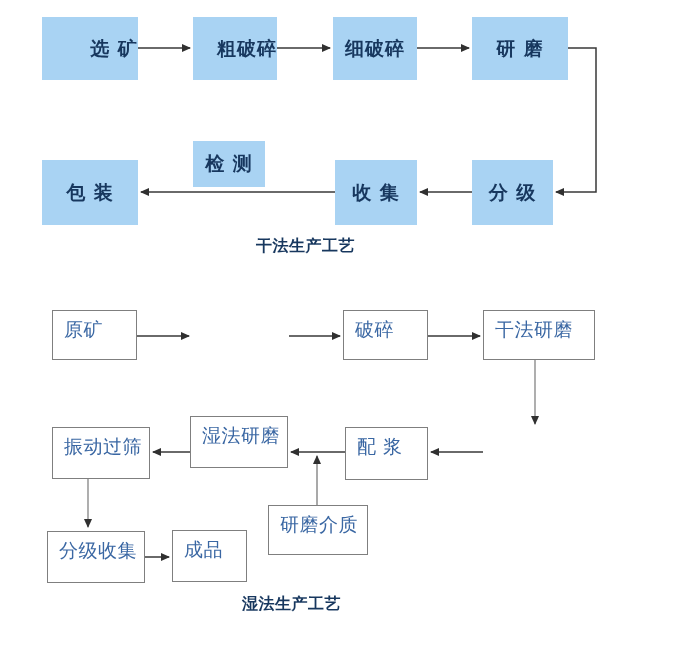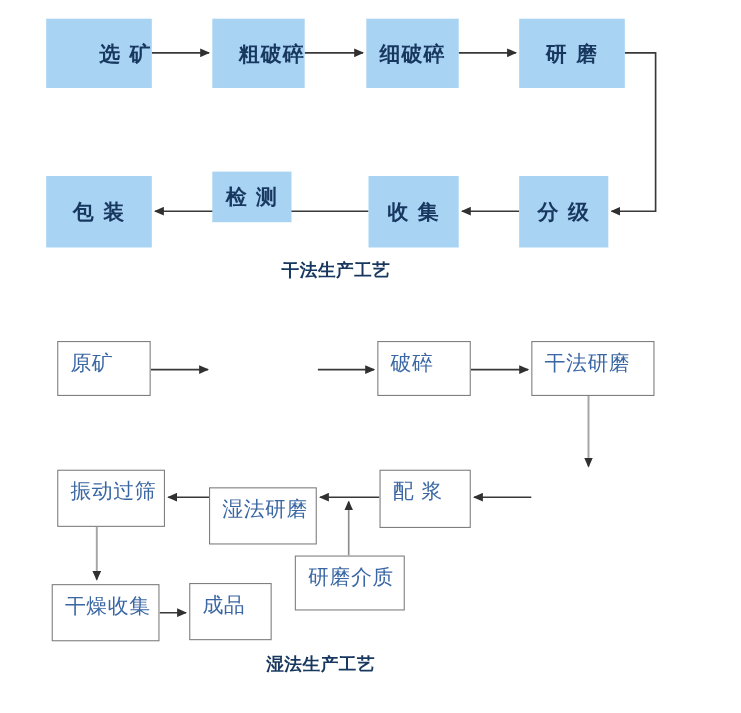--- a/index.html
+++ b/index.html
@@ -21,31 +21,31 @@
     position:absolute; color:#17375e; font-weight:bold; font-size:16px;
     letter-spacing:0.5px; white-space:nowrap;
   }
   
   #dry0 { left:42px;  top:17px;  width:96px; height:63px;padding-left:48px; }
   #dry1 { left:193px; top:17px;  width:84px; height:63px;justify-content:flex-end; }
   #dry2 { left:333px; top:17px;  width:84px; height:63px; }
   #dry3 { left:472px; top:17px;  width:96px; height:63px; }
   #dry4 { left:472px; top:160px; width:81px; height:65px; }
   #dry5 { left:335px; top:160px; width:82px; height:65px; }
-  #dry6 { left:193px; top:156px; width:72px; height:46px; }
+  #dry6 { left:193px; top:141px; width:72px; height:46px; }
   #dry7 { left:42px;  top:160px; width:96px; height:65px; }
   #dry-title { left:256px; top:236px; }
   
   #wet0  { left:52px;  top:310px; width:85px;  height:50px; }
   #wet1  { left:192px; top:310px; width:97px;  height:50px; }
   #wet2  { left:343px; top:310px; width:85px;  height:50px; }
   #wet3  { left:483px; top:310px; width:112px; height:50px; }
   #wet4  { left:483px; top:427px; width:99px;  height:51px; }
   #wet5  { left:345px; top:427px; width:83px;  height:53px; }
-  #wet6  { left:190px; top:443px; width:98px;  height:52px; }
+  #wet6  { left:190px; top:416px; width:98px;  height:52px; }
   #wet7  { left:52px;  top:427px; width:98px;  height:52px; }
   #wet8  { left:268px; top:505px; width:100px; height:50px; }
   #wet9  { left:47px;  top:531px; width:98px;  height:52px; }
   #wet10 { left:172px; top:530px; width:75px;  height:52px; }
   #wet-title { left:242px; top:594px;text-align:right; }
 </style>
 </head>
 <body>
 
 <div class="stage">
@@ -102,17 +102,17 @@
     </div>
   <div class="flow-title" id="dry-title">干法生产工艺</div>
 
   <div class="node wet" id="wet0"><span>原矿</span></div>
   <div class="node wet" id="wet2"><span>破碎</span></div>
   <div class="node wet" id="wet3"><span>干法研磨</span></div>
   <div class="node wet" id="wet5"><span>配 浆</span></div>
   <div class="node wet" id="wet6"><span>湿法研磨</span></div>
   <div class="node wet" id="wet7"><span>振动过筛</span></div>
   <div class="node wet" id="wet8"><span>研磨介质</span></div>
-  <div class="node wet" id="wet9"><span>干燥收集</span></div>
+  <div class="node wet" id="wet9"><span>分级收集</span></div>
   <div class="node wet" id="wet10"><span>成品</span></div>
   <div class="flow-title" id="wet-title">湿法生产工艺</div>
 
 </div>
 
 </body></html>

